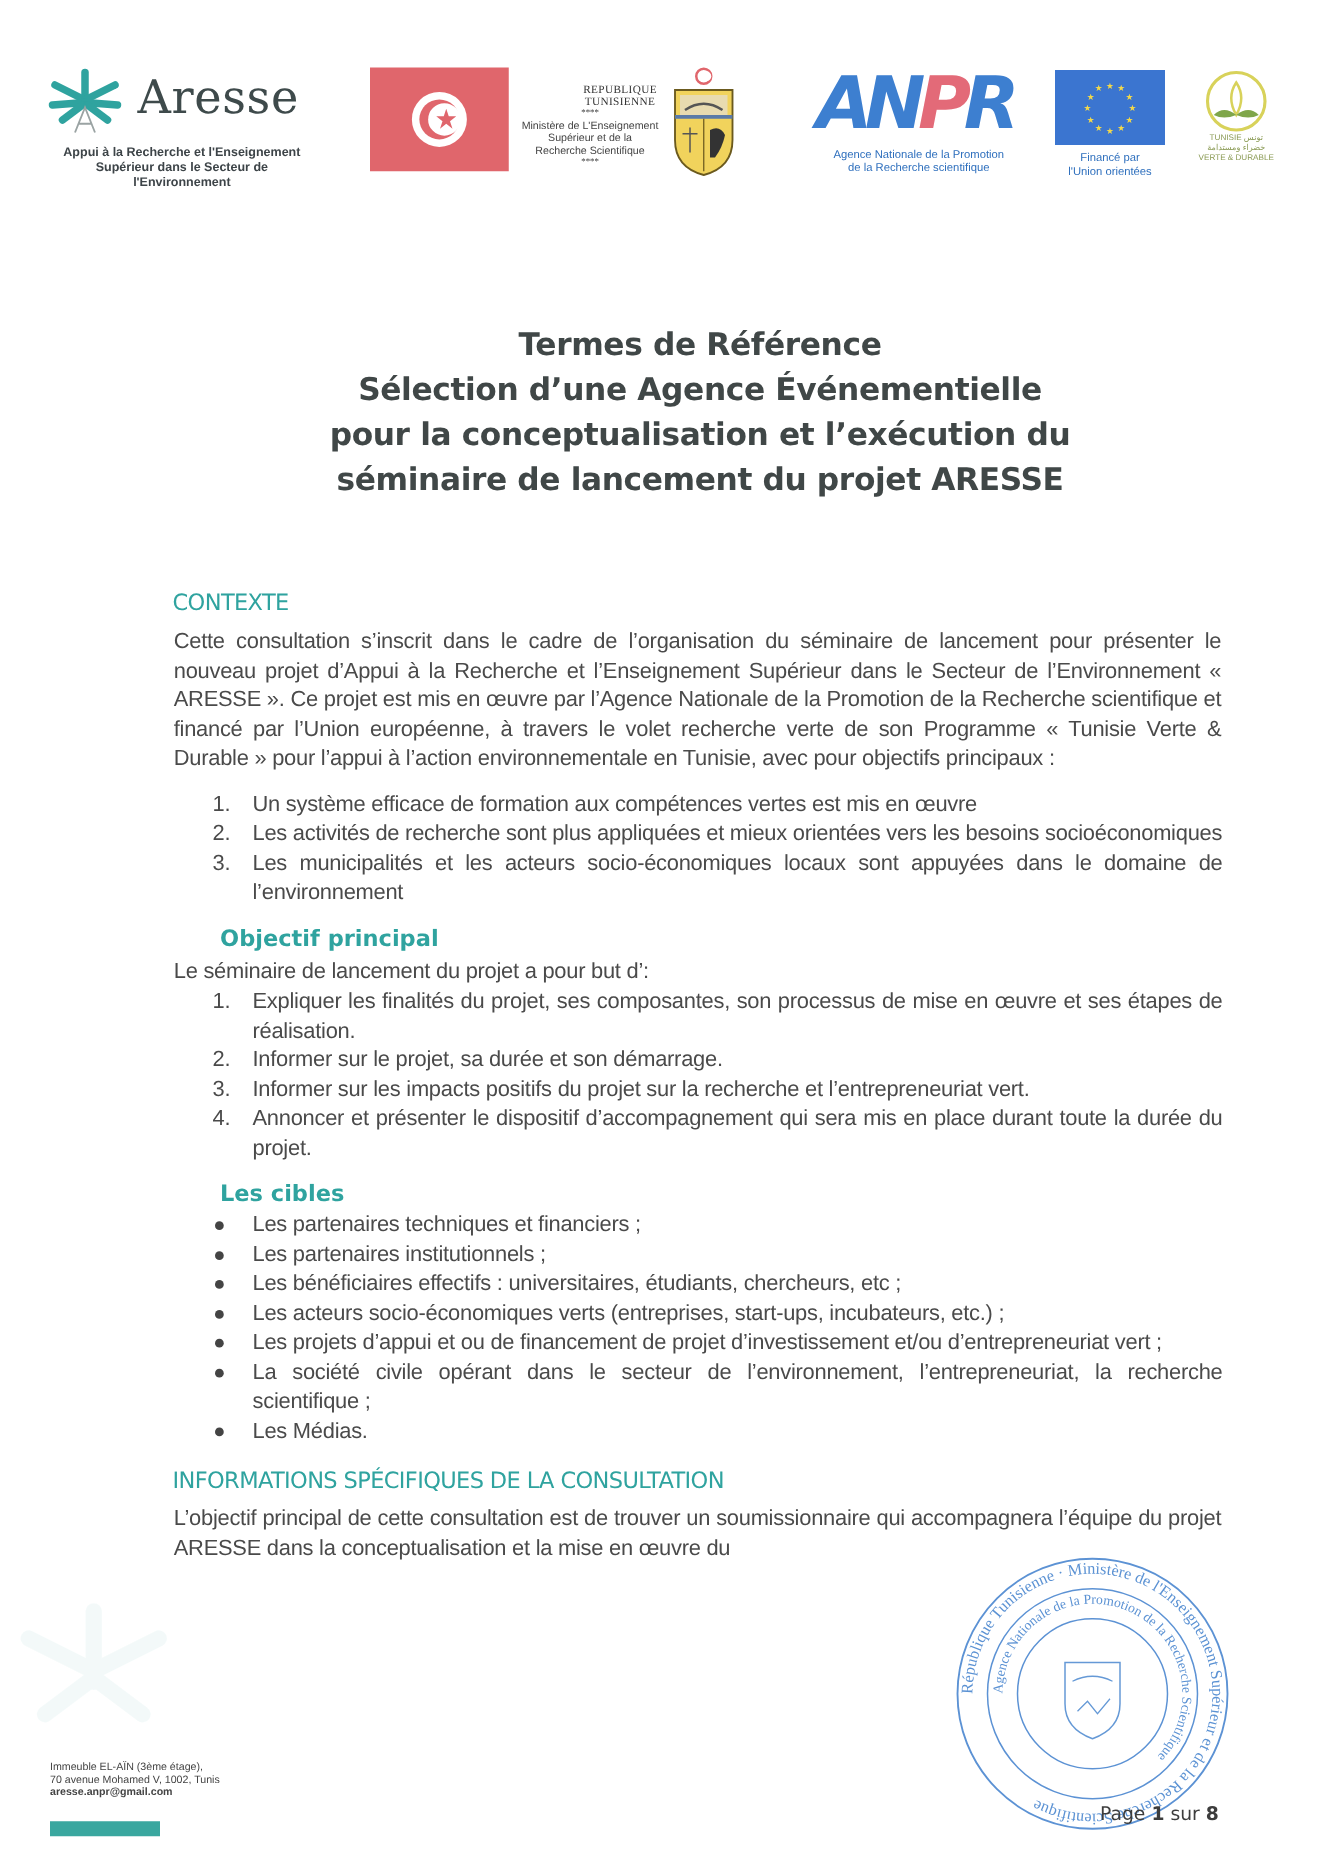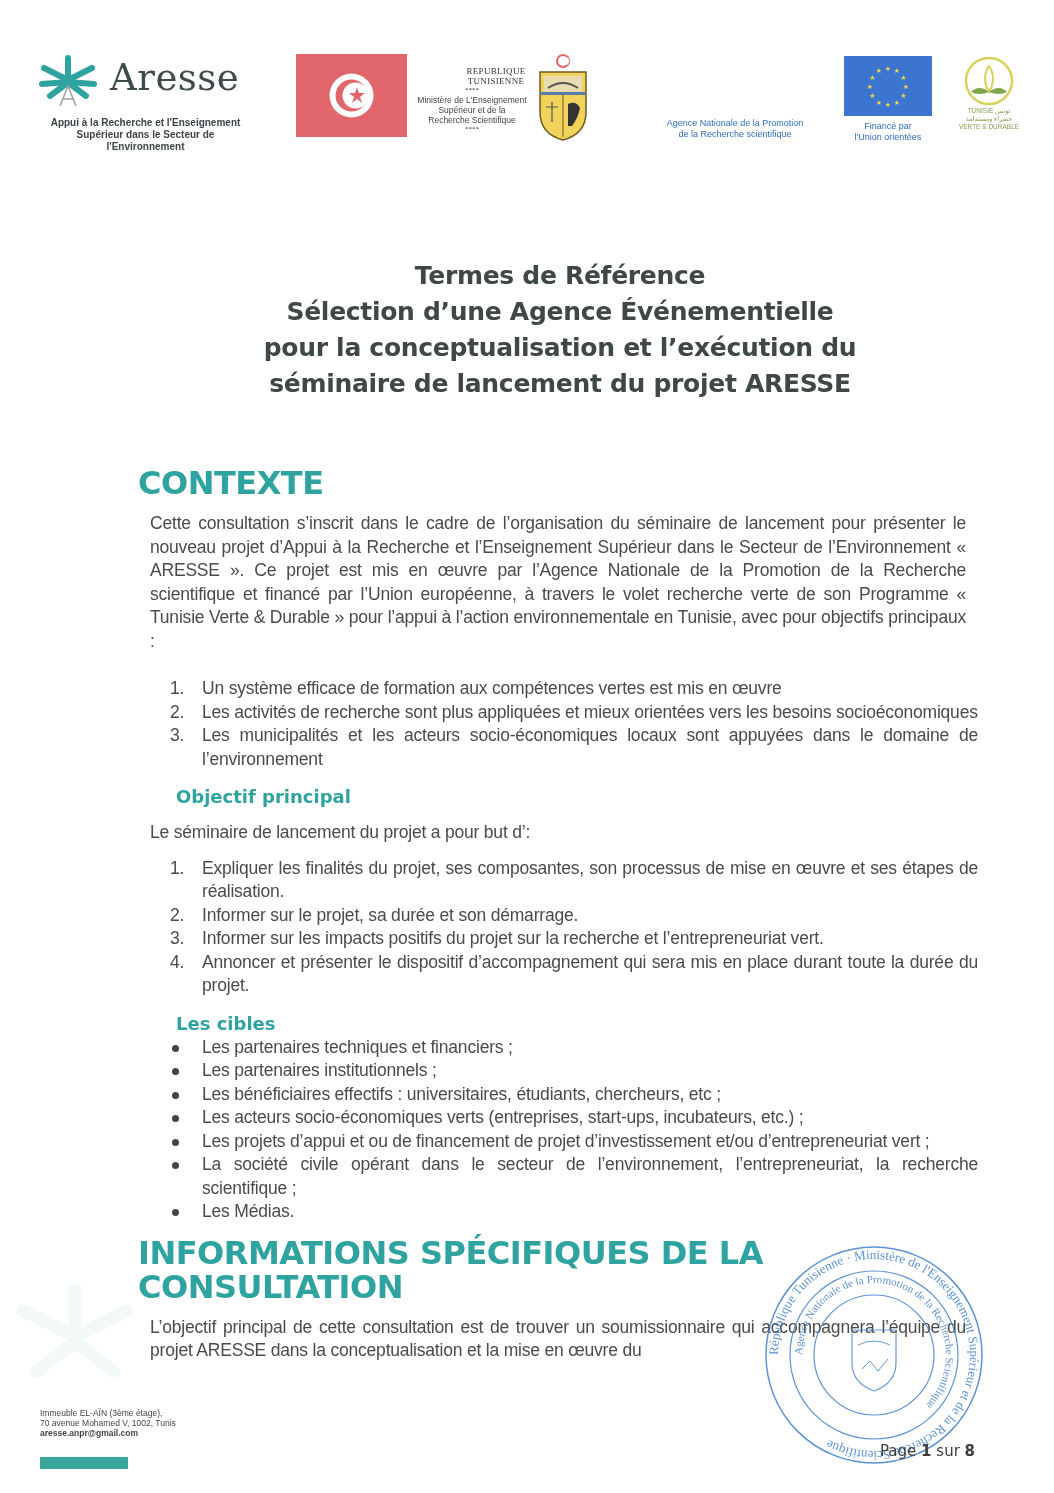--- a/index.html
+++ b/index.html
@@ -41,25 +41,25 @@
     .logo-tvd .label { position: absolute; left: 0; top: 51px; width: 68px; text-align: center; font-size: 6.5px;
                        color: #8a9a54; line-height: 8px; }
 
     
     .title { position: absolute; left: 160px; top: 258px; width: 800px; text-align: center;
              font-family: "DejaVu Sans", sans-serif; font-weight: bold; font-size: 25px; line-height: 36px;
              color: #404747; letter-spacing: -0.3px; }
 
     
     .content { position: absolute; left: 138px; top: 466px; width: 840px; }
-    h2.section { margin: 0; font-family: "DejaVu Sans", sans-serif; font-weight: bold; color: #2fa39f;
-                 font-size: 32px; line-height: 34px; letter-spacing: -0.5px; }
+    h2.section { margin: 0; font-family: "DejaVu Sans", sans-serif; font-weight: normal; color: #2fa39f;
+                 font-size: 18px; line-height: 34px; letter-spacing: -0.5px; }
     h3.sub { margin: 0 0 0 38px; font-family: "DejaVu Sans", sans-serif; font-weight: bold; color: #2fa39f;
              font-size: 18px; line-height: 24px; }
-    p.para { margin: 12px; font-family: "Liberation Sans", sans-serif; font-size: 17.5px; line-height: 23.5px;
+    p.para { margin: 1px; font-family: "Liberation Sans", sans-serif; font-size: 17.5px; line-height: 23.5px;
              color: #4a4a4a; text-align: justify; letter-spacing: -0.2px; }
     ol.numbered, ul.bullets { margin: 0; padding: 0; list-style: none; }
     ol.numbered li, ul.bullets li { position: relative; padding-left: 64px; font-size: 17.5px; line-height: 23.5px;
                                     color: #4a4a4a; text-align: justify; letter-spacing: -0.2px; }
     ol.numbered li .num { position: absolute; left: 32px; top: 0; }
     ul.bullets li .dot { position: absolute; left: 34px; top: 9px; width: 7px; height: 7px; border-radius: 50%; background: #444; }
     .gap-s { height: 12px; }
     .gap-m { height: 14px; }
 
     
@@ -125,20 +125,23 @@
   <path d="M4 20 L50 20 L50 60 Q50 82 27 88 Q4 82 4 60 Z" fill="#f1d35c" stroke="#6b5a1e" stroke-width="1.5"></path>
   <path d="M8 24 L46 24 L46 40 L8 40 Z" fill="#e8dbb0"></path>
   <path d="M12 36 Q27 26 42 36" fill="none" stroke="#555" stroke-width="2"></path>
   <rect x="4" y="40" width="46" height="3" fill="#5a7aa8"></rect>
   <line x1="27" y1="43" x2="27" y2="85" stroke="#6b5a1e" stroke-width="1"></line>
   <path d="M10 55 L22 55 M16 50 L16 70" stroke="#555" stroke-width="1.2"></path>
   <path d="M32 52 Q40 48 44 56 Q42 66 36 74 L32 74 Z" fill="#333"></path>
 </svg>
 
 <div class="logo-anpr">
+  <div class="letters">
+    <span class="a">AN</span><span class="p">P</span><span class="a">R</span>
+  </div>
   <div class="sub">
     <div>Agence Nationale de la Promotion</div>
     <div>de la Recherche scientifique</div>
   </div>
 </div>
 
 <div class="flag-eu">
   <svg width="88" height="60" viewBox="0 0 88 60">
     <g fill="#f2d84b" font-size="7" text-anchor="middle">
       <text x="44" y="15">★</text>

